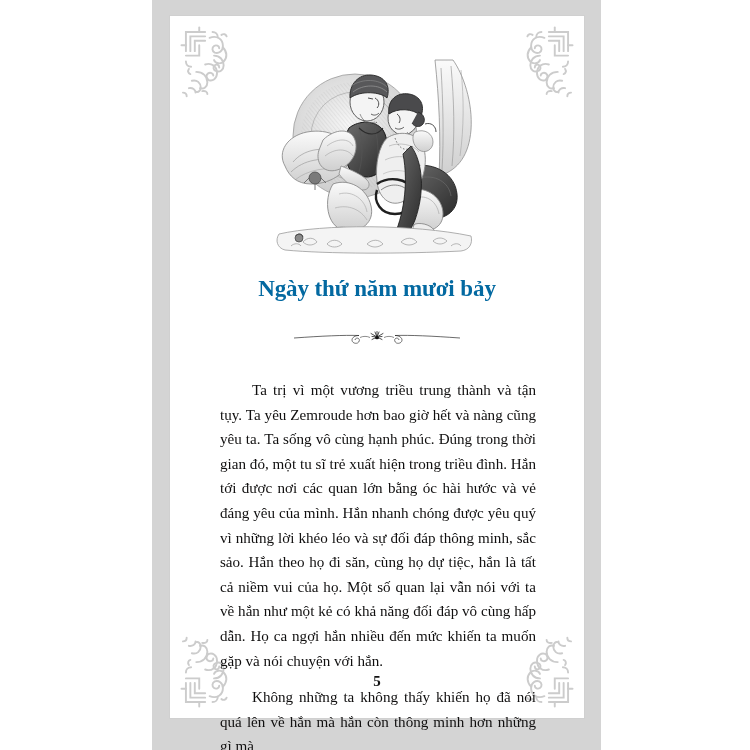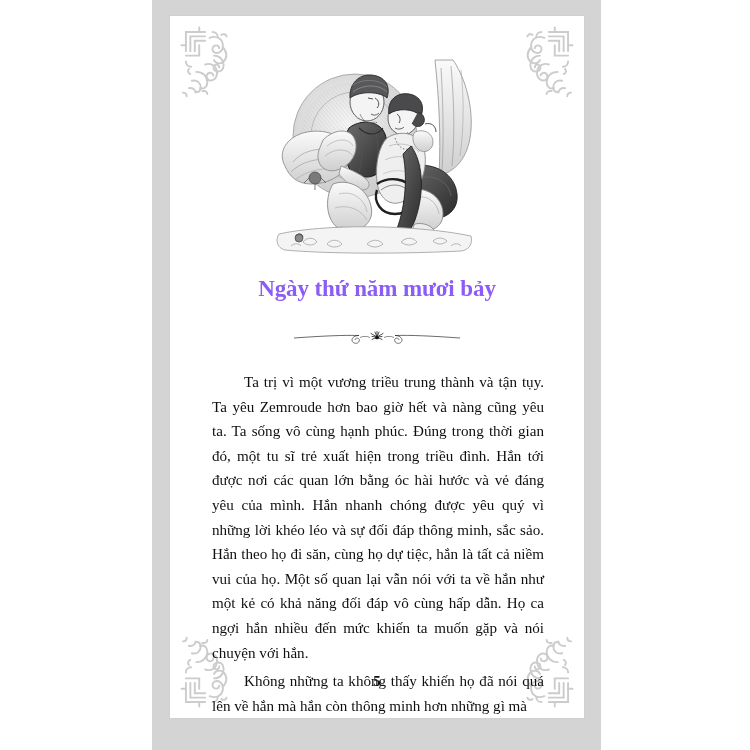--- a/index.html
+++ b/index.html
@@ -74,21 +74,21 @@
     position: absolute;
     left: 0;
     top: 258px;
     width: 414px;
     text-align: center;
     font-family: "Liberation Serif", "DejaVu Serif", serif;
     font-weight: bold;
     font-size: 23px;
     line-height: 30px;
     letter-spacing: -0.1px;
-    color: #8b5cf6;
+    color: #0369a1;
   }
 
   
   #divider {
     position: absolute;
     left: 0;
     top: 310px;
     width: 414px;
     text-align: center;
   }
@@ -101,21 +101,21 @@
     top: 350px;
     width: 340px;
     font-family: "Liberation Serif", "DejaVu Serif", serif;
     font-size: 15.1px;
     line-height: 24.6px;
     color: #100f0f;
     text-align: justify;
     text-justify: inter-word;
   }
   #body-text p {
-    margin: 4px;
+    margin: 12px;
     text-indent: 32px;
   }
 
   
   #page-number {
     position: absolute;
     left: 0;
     bottom: 28px;
     width: 414px;
     text-align: center;

